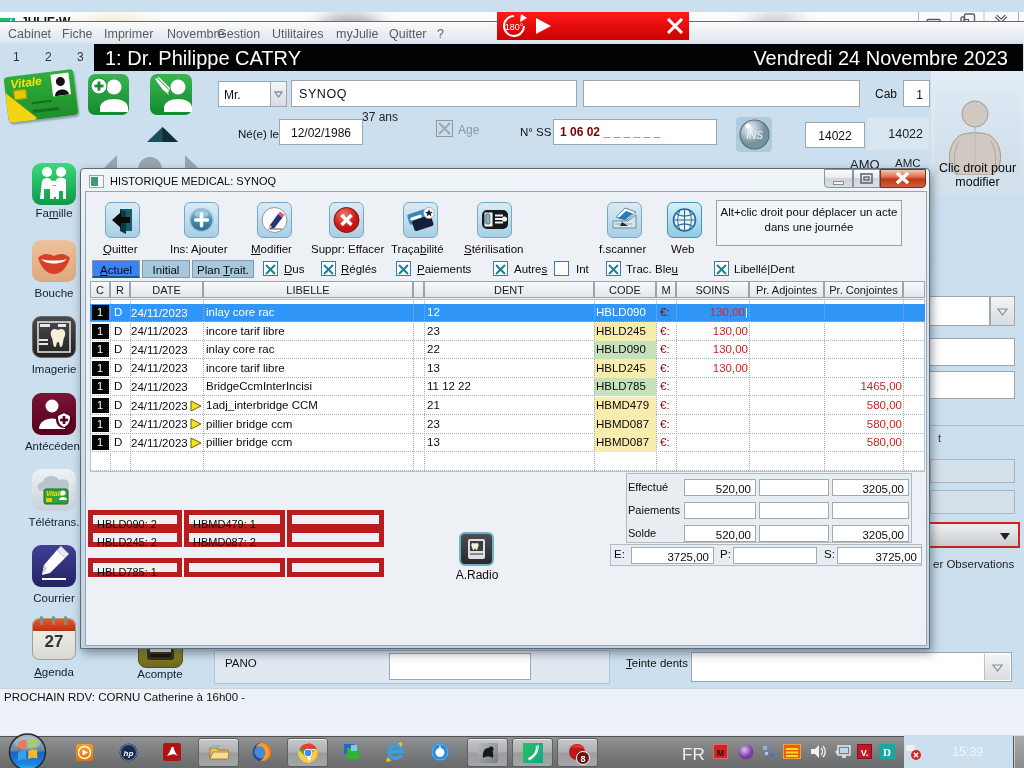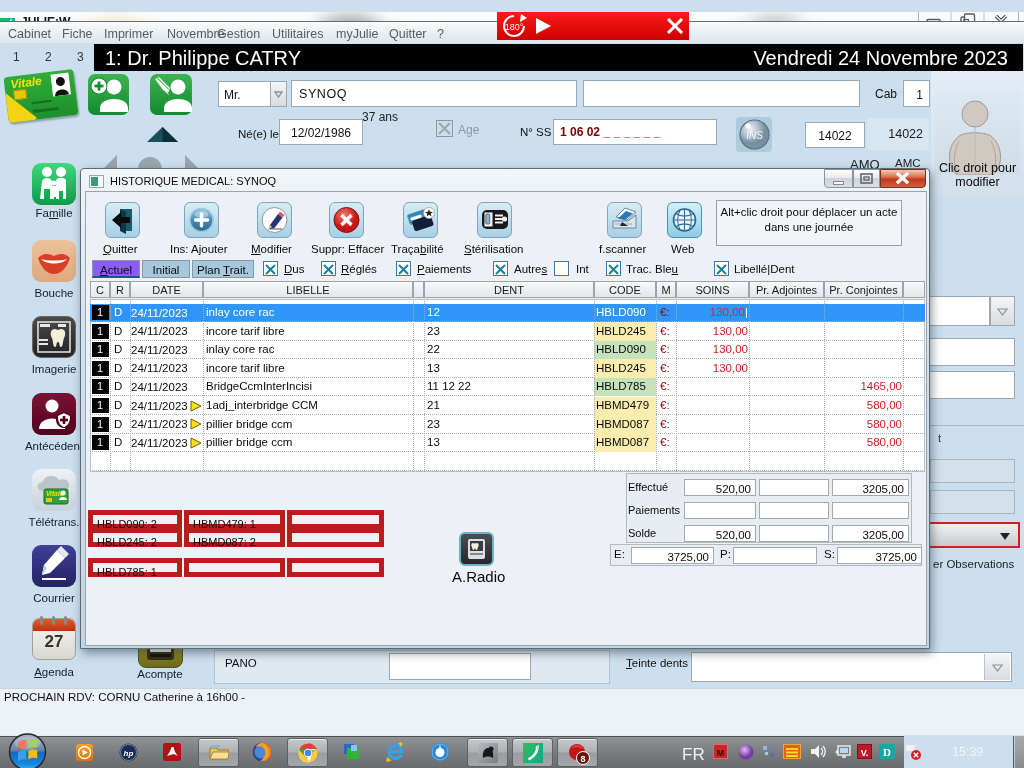--- a/index.html
+++ b/index.html
@@ -552,21 +552,21 @@
     <div class="tlab" style="left:17px;"><span style="text-decoration:underline">Q</span>uitter</div>
     <div class="tlab" style="left:84px;">Ins: Ajouter</div>
     <div class="tlab" style="left:165px;"><span style="text-decoration:underline">M</span>odifier</div>
     <div class="tlab" style="left:225px;">Suppr: Effacer</div>
     <div class="tlab" style="left:305px;">Traça<span style="text-decoration:underline">b</span>ilité</div>
     <div class="tlab" style="left:378px;"><span style="text-decoration:underline">S</span>térilisation</div>
     <div class="tlab" style="left:513px;">f.scanner</div>
     <div class="tlab" style="left:585px;">Web</div>
     <div class="abs" style="left:630px;top:8px;width:186px;height:46px;background:#f2f5f8;border:1px solid #98a2ac;font-size:11.5px;color:#0a0a0a;text-align:center;padding-top:4px;line-height:15px;">Alt+clic droit pour déplacer un acte<br>dans une journée</div>
 
-    <div class="tab" style="left:6px;width:48px;background:#8b5cf6;border:1px solid #8a98a4;border-bottom:2px solid #1a5a8a;"><span style="text-decoration:underline">A</span>ctuel</div>
+    <div class="tab" style="left:6px;width:48px;background:#3b82f6;border:1px solid #8a98a4;border-bottom:2px solid #1a5a8a;"><span style="text-decoration:underline">A</span>ctuel</div>
     <div class="tab" style="left:56px;width:48px;background:#a6c8dc;border:1px solid #8a98a4;">Initial</div>
     <div class="tab" style="left:106px;width:62px;background:#a6c8dc;border:1px solid #8a98a4;">Plan <span style="text-decoration:underline">T</span>rait.</div>
     <div class="cb" style="left:177px;"><svg width="13" height="13">
           <path d="M2 2 L11 11 M11 2 L2 11" stroke="#17809a" stroke-width="2"></path>
         </svg></div>
       <div class="cbl" style="left:198px;"><span style="text-decoration:underline">D</span>us</div>
     <div class="cb" style="left:235px;"><svg width="13" height="13">
           <path d="M2 2 L11 11 M11 2 L2 11" stroke="#17809a" stroke-width="2"></path>
         </svg></div>
       <div class="cbl" style="left:255px;"><span style="text-decoration:underline">R</span>églés</div>
@@ -717,21 +717,21 @@
     <div class="sbx" style="left:201px;top:366px;width:97px;"></div>
 
     <div class="abs" style="left:373px;top:340px;width:35px;height:34px;background:linear-gradient(#4a4e52,#26282c);border-radius:6px;border:2px solid #6ab4c4;">
       <svg width="31" height="30">
           <rect x="7" y="5" width="17" height="20" rx="2" fill="#dde0e2"></rect>
           <rect x="9" y="7" width="13" height="10" fill="#3a3e42"></rect>
           <path d="M12 9 C10 9 10 12 11 13 C11.5 14 11.5 16 12.5 16 C13.5 16 13 14.5 14 14.5 C15 14.5 14.5 16 15.5 16 C16.5 16 16.5 14 17 13 C18 12 18 9 16 9 C15 9.5 13 9.5 12 9 Z" fill="#f4f0d8"></path>
           <rect x="9" y="19" width="13" height="2" fill="#888"></rect>
         </svg>
     </div>
-    <div class="abs" style="left:366px;top:376px;width:50px;text-align:center;font-size:15px;color:#0a0a0a;">A.Radio</div>
+    <div class="abs" style="left:366px;top:376px;width:50px;text-align:center;font-size:12px;color:#0a0a0a;">A.Radio</div>
 
     <div class="abs" style="left:540px;top:281px;width:286px;height:70px;background:#e8edf2;border:1px solid #b0bac4;"></div>
     <div class="abs" style="left:542px;top:289px;font-size:11px;color:#0a0a0a;">Effectué</div>
     <div class="sfld" style="left:598px;top:287px;width:72px;">520,00</div>
     <div class="sfld" style="left:673px;top:287px;width:70px;"></div>
     <div class="sfld" style="left:746px;top:287px;width:77px;">3205,00</div>
     <div class="abs" style="left:542px;top:312px;font-size:11px;color:#0a0a0a;">Paiements</div>
     <div class="sfld" style="left:598px;top:310px;width:72px;"></div>
     <div class="sfld" style="left:673px;top:310px;width:70px;"></div>
     <div class="sfld" style="left:746px;top:310px;width:77px;"></div>

